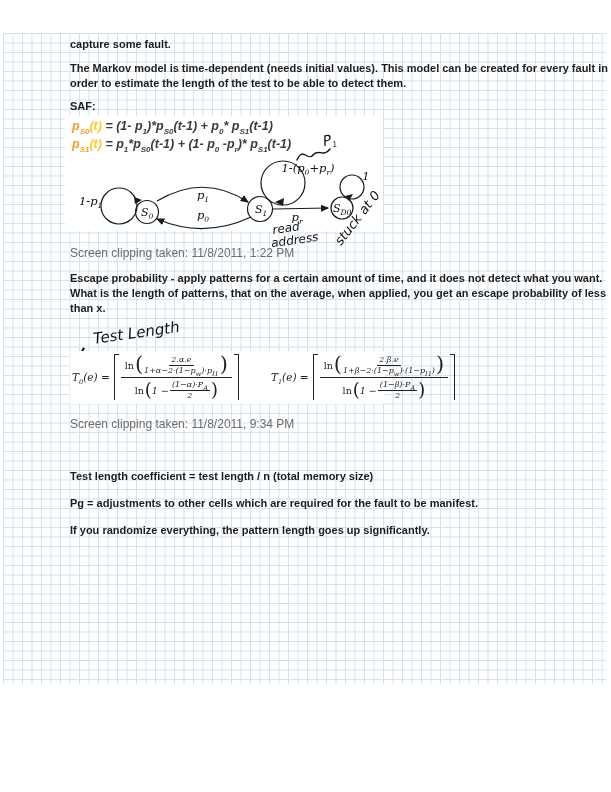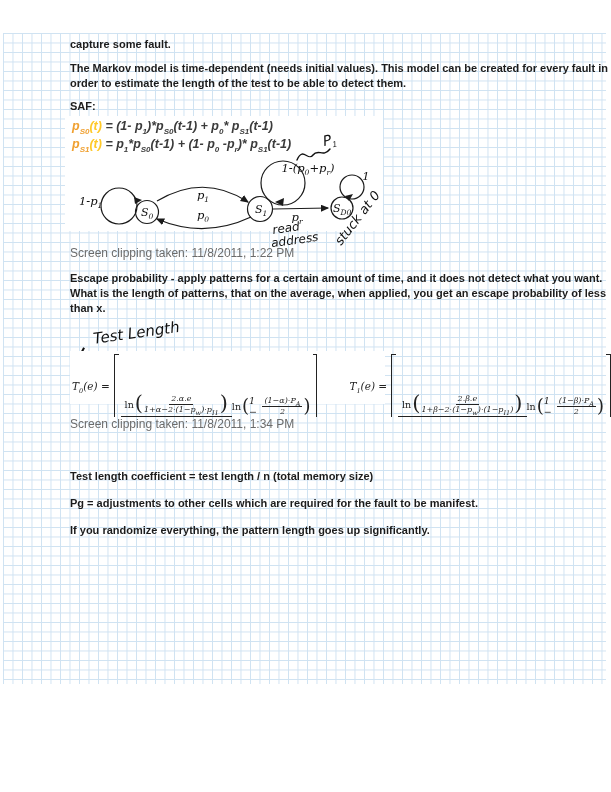--- a/index.html
+++ b/index.html
@@ -35,21 +35,21 @@
   #ink-slash{position:absolute;left:80px;top:347px;width:2px;height:13px;background:#101010;transform:rotate(28deg);}
   
   #formulas{position:absolute;left:72px;top:354px;display:flex;gap:32px;align-items:center;
             font-family:"DejaVu Serif",serif;font-style:italic;color:#222;font-size:9.5px;}
   .formula{display:flex;align-items:center;}
   .flhs{font-size:10.5px;margin-right:4px;white-space:nowrap;}
   .flhs sub,.formula sub{font-size:6.5px;line-height:0;font-style:italic;}
   .ceil{align-self:stretch;width:4px;}
   .ceil.l{border-left:1.3px solid #222;border-top:1.3px solid #222;margin-right:2px;}
   .ceil.r{border-right:1.3px solid #222;border-top:1.3px solid #222;margin-left:2px;}
-  .stack{display:inline-flex;flex-direction:row;align-items:center;margin-top:39px;}
+  .stack{display:inline-flex;flex-direction:column;align-items:center;}
   .snum{display:inline-flex;align-items:center;border-bottom:0.9px solid #222;padding:1px 4px 2px 4px;}
   .sden{display:inline-flex;align-items:center;padding-top:2px;}
   .rm{font-style:normal;margin-right:1px;}
   .paren{font-style:normal;font-weight:300;line-height:0.85;}
   .paren.big{font-size:21px;}
   .paren.mid{font-size:18px;}
   .frac{display:inline-flex;flex-direction:column;align-items:center;font-size:8px;margin:0 1px;}
   .frac .ftop{border-bottom:0.8px solid #222;padding:0 2px 0.5px 2px;white-space:nowrap;}
   .frac .fbot{padding-top:0.5px;white-space:nowrap;}
   
@@ -178,20 +178,20 @@
               <span class="ftop"><span>(1−β)·P</span><sub>A</sub></span>
               <span class="fbot"><span>2</span></span>
             </span>
           <span class="paren mid">)</span>
         </span>
       </span>
       <span class="ceil r"></span>
     </div>
   </div>
 
-  <div class="cap" style="left:70px;top:417px;">Screen clipping taken: 11/8/2011, 1:34 PM</div>
+  <div class="cap" style="left:70px;top:417px;">Screen clipping taken: 11/8/2011, 9:34 PM</div>
 
   <div class="note" style="left:70px;top:469px;">Test length coefficient = test length / n (total memory size)</div>
   <div class="note" style="left:70px;top:496px;">Pg = adjustments to other cells which are required for the fault to be manifest.</div>
   <div class="note" style="left:70px;top:523px;">If you randomize everything, the pattern length goes up significantly.</div>
 
   <div id="footer">CE6303 Page 82</div>
 </div>
 
 </body></html>

